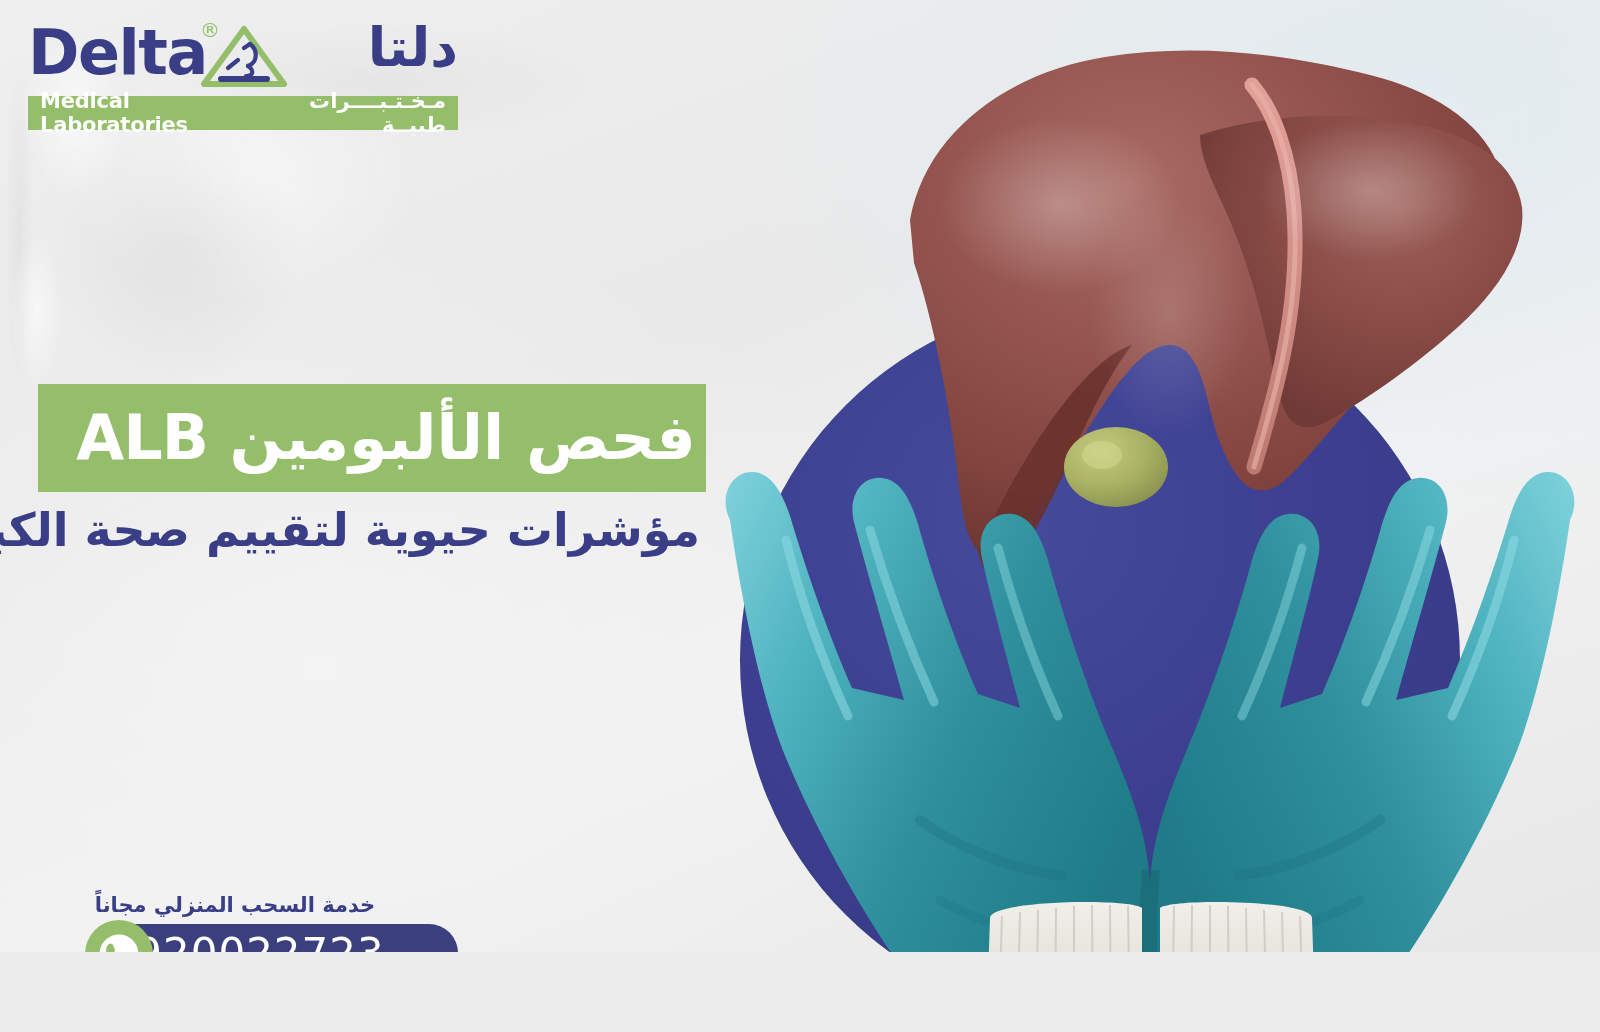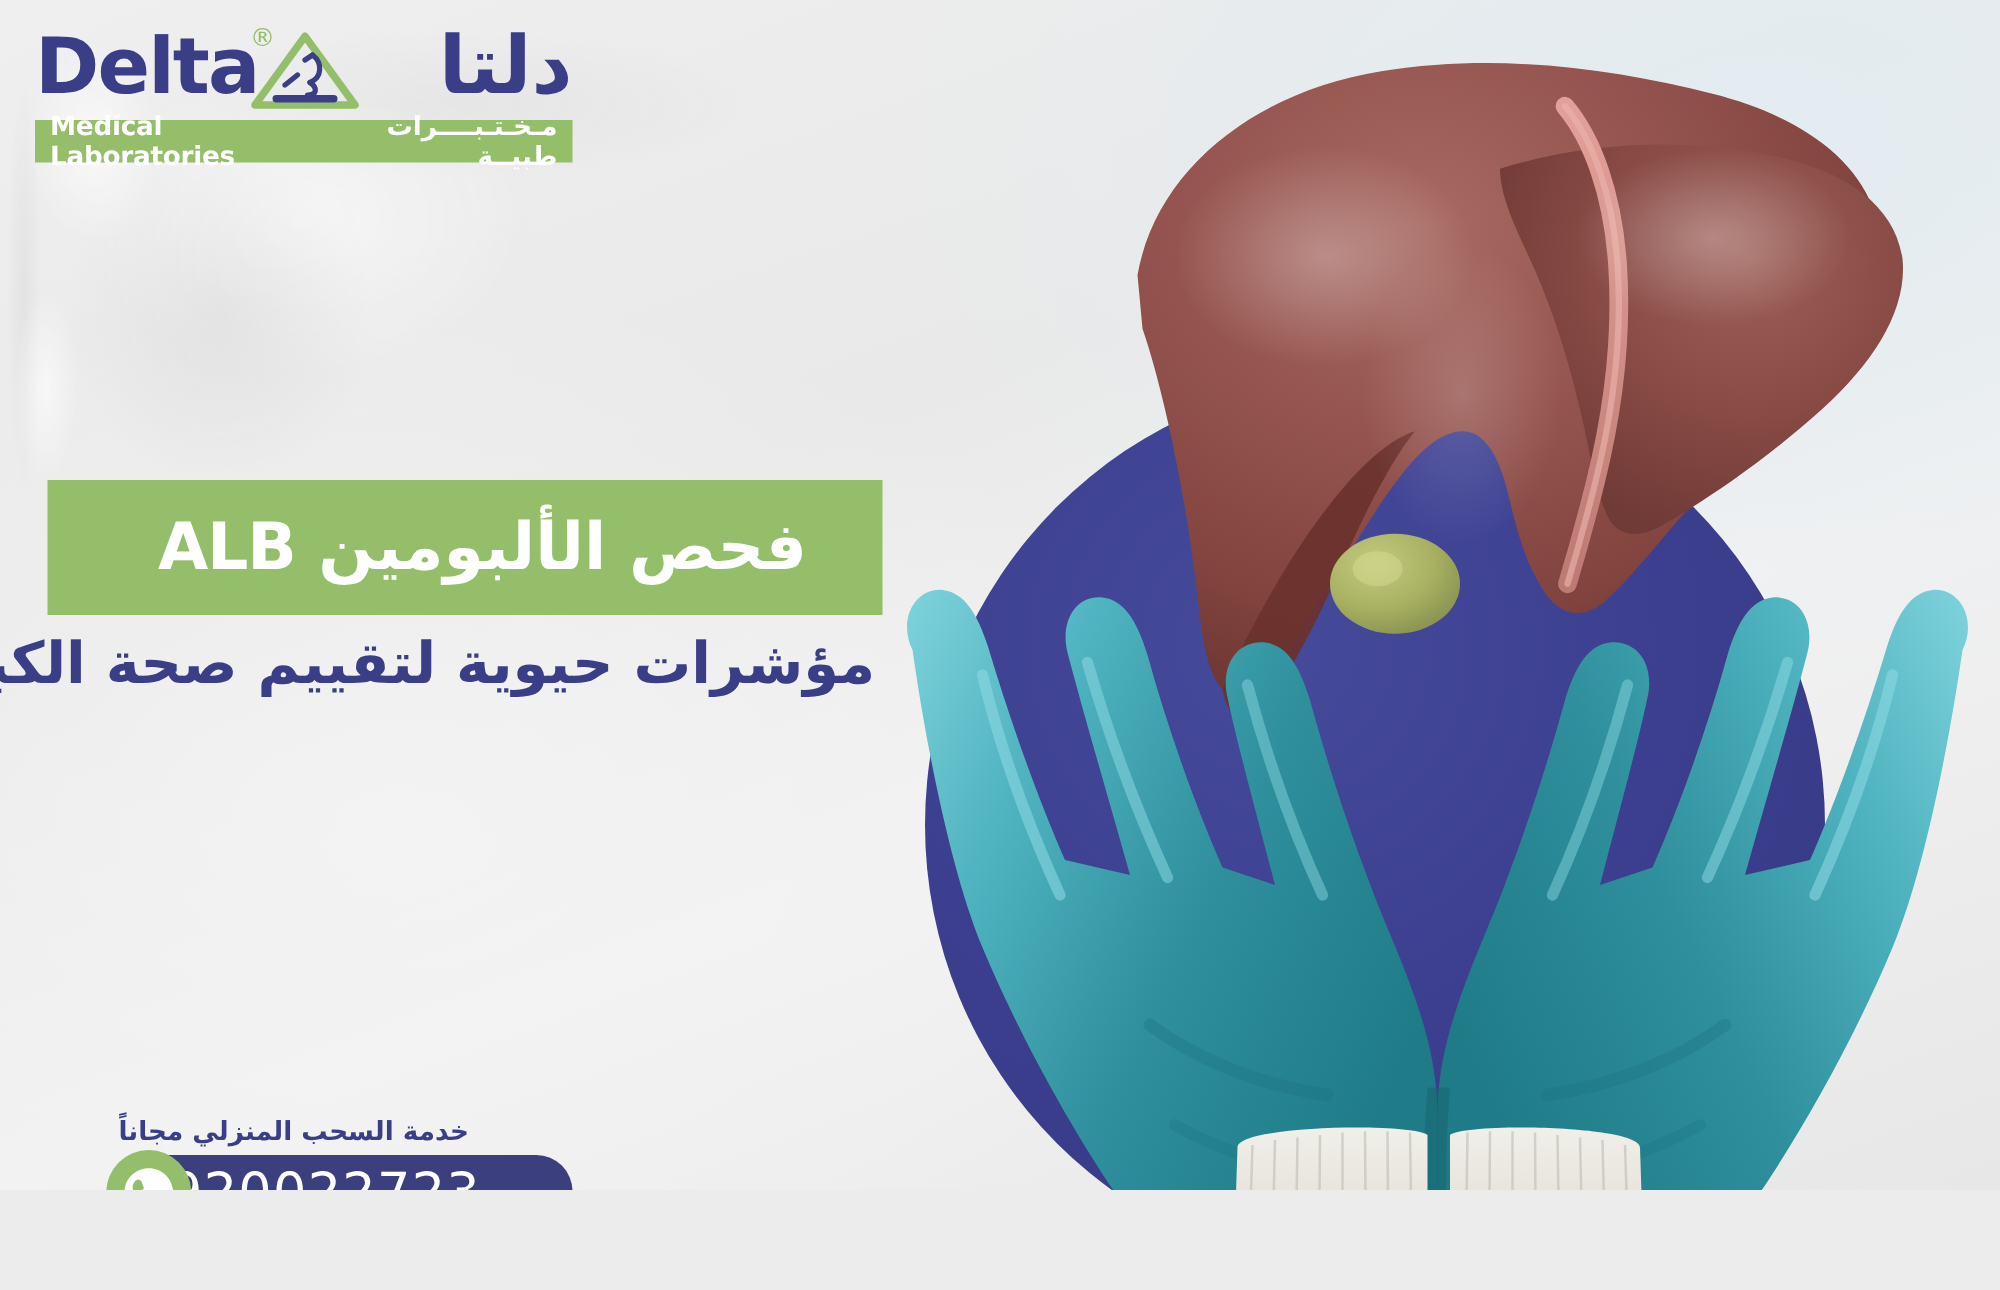--- a/index.html
+++ b/index.html
@@ -46,21 +46,21 @@
     font-size:62px; font-weight:700; letter-spacing:-1.5px;
     color:#3a3e87; line-height:1; font-family:"DejaVu Sans",sans-serif;
   }
   .logo-mark{ position:absolute; left:170px; top:6px; width:92px; height:66px; }
   .logo-reg{
     position:absolute; left:172px; top:2px;
     font-size:20px; color:#93be68; line-height:1;
   }
   .logo-ar{
     position:absolute; right:0; top:2px;
-    font-size:64px; font-weight:700; color:#3a3e87;
+    font-size:54px; font-weight:700; color:#3a3e87;
     line-height:1.05; direction:rtl;
   }
   .logo-bar{
     margin-top:2px; background:#95be6a; height:34px;
     display:flex; align-items:center; justify-content:space-between;
     padding:0 12px 0 12px;
   }
   .logo-bar-en{ color:#ffffff; font-size:21px; font-weight:700; letter-spacing:-.2px; }
   .logo-bar-ar{ color:#ffffff; font-size:21px; font-weight:700; direction:rtl; letter-spacing:1px;}
 
@@ -75,21 +75,21 @@
   .hands{ position:absolute; left:-10px; top:400px; width:920px; height:640px; }
 
   
   .headline{
     position:absolute; left:38px; top:384px;
     width:668px; height:108px;
     background:#95be6a;
     display:flex; align-items:center; justify-content:center;
   }
   .headline span{
-    color:#ffffff; font-size:52px; font-weight:700;
+    color:#ffffff; font-size:62px; font-weight:700;
     line-height:1; letter-spacing:-1px; direction:rtl;
     white-space:nowrap;
     margin-left:28px;
   }
   .subhead{
     position:absolute; right:900px; top:505px;
     color:#3a3e87; font-size:46px; font-weight:700;
     direction:rtl; white-space:nowrap; line-height:1.1;
   }
 

